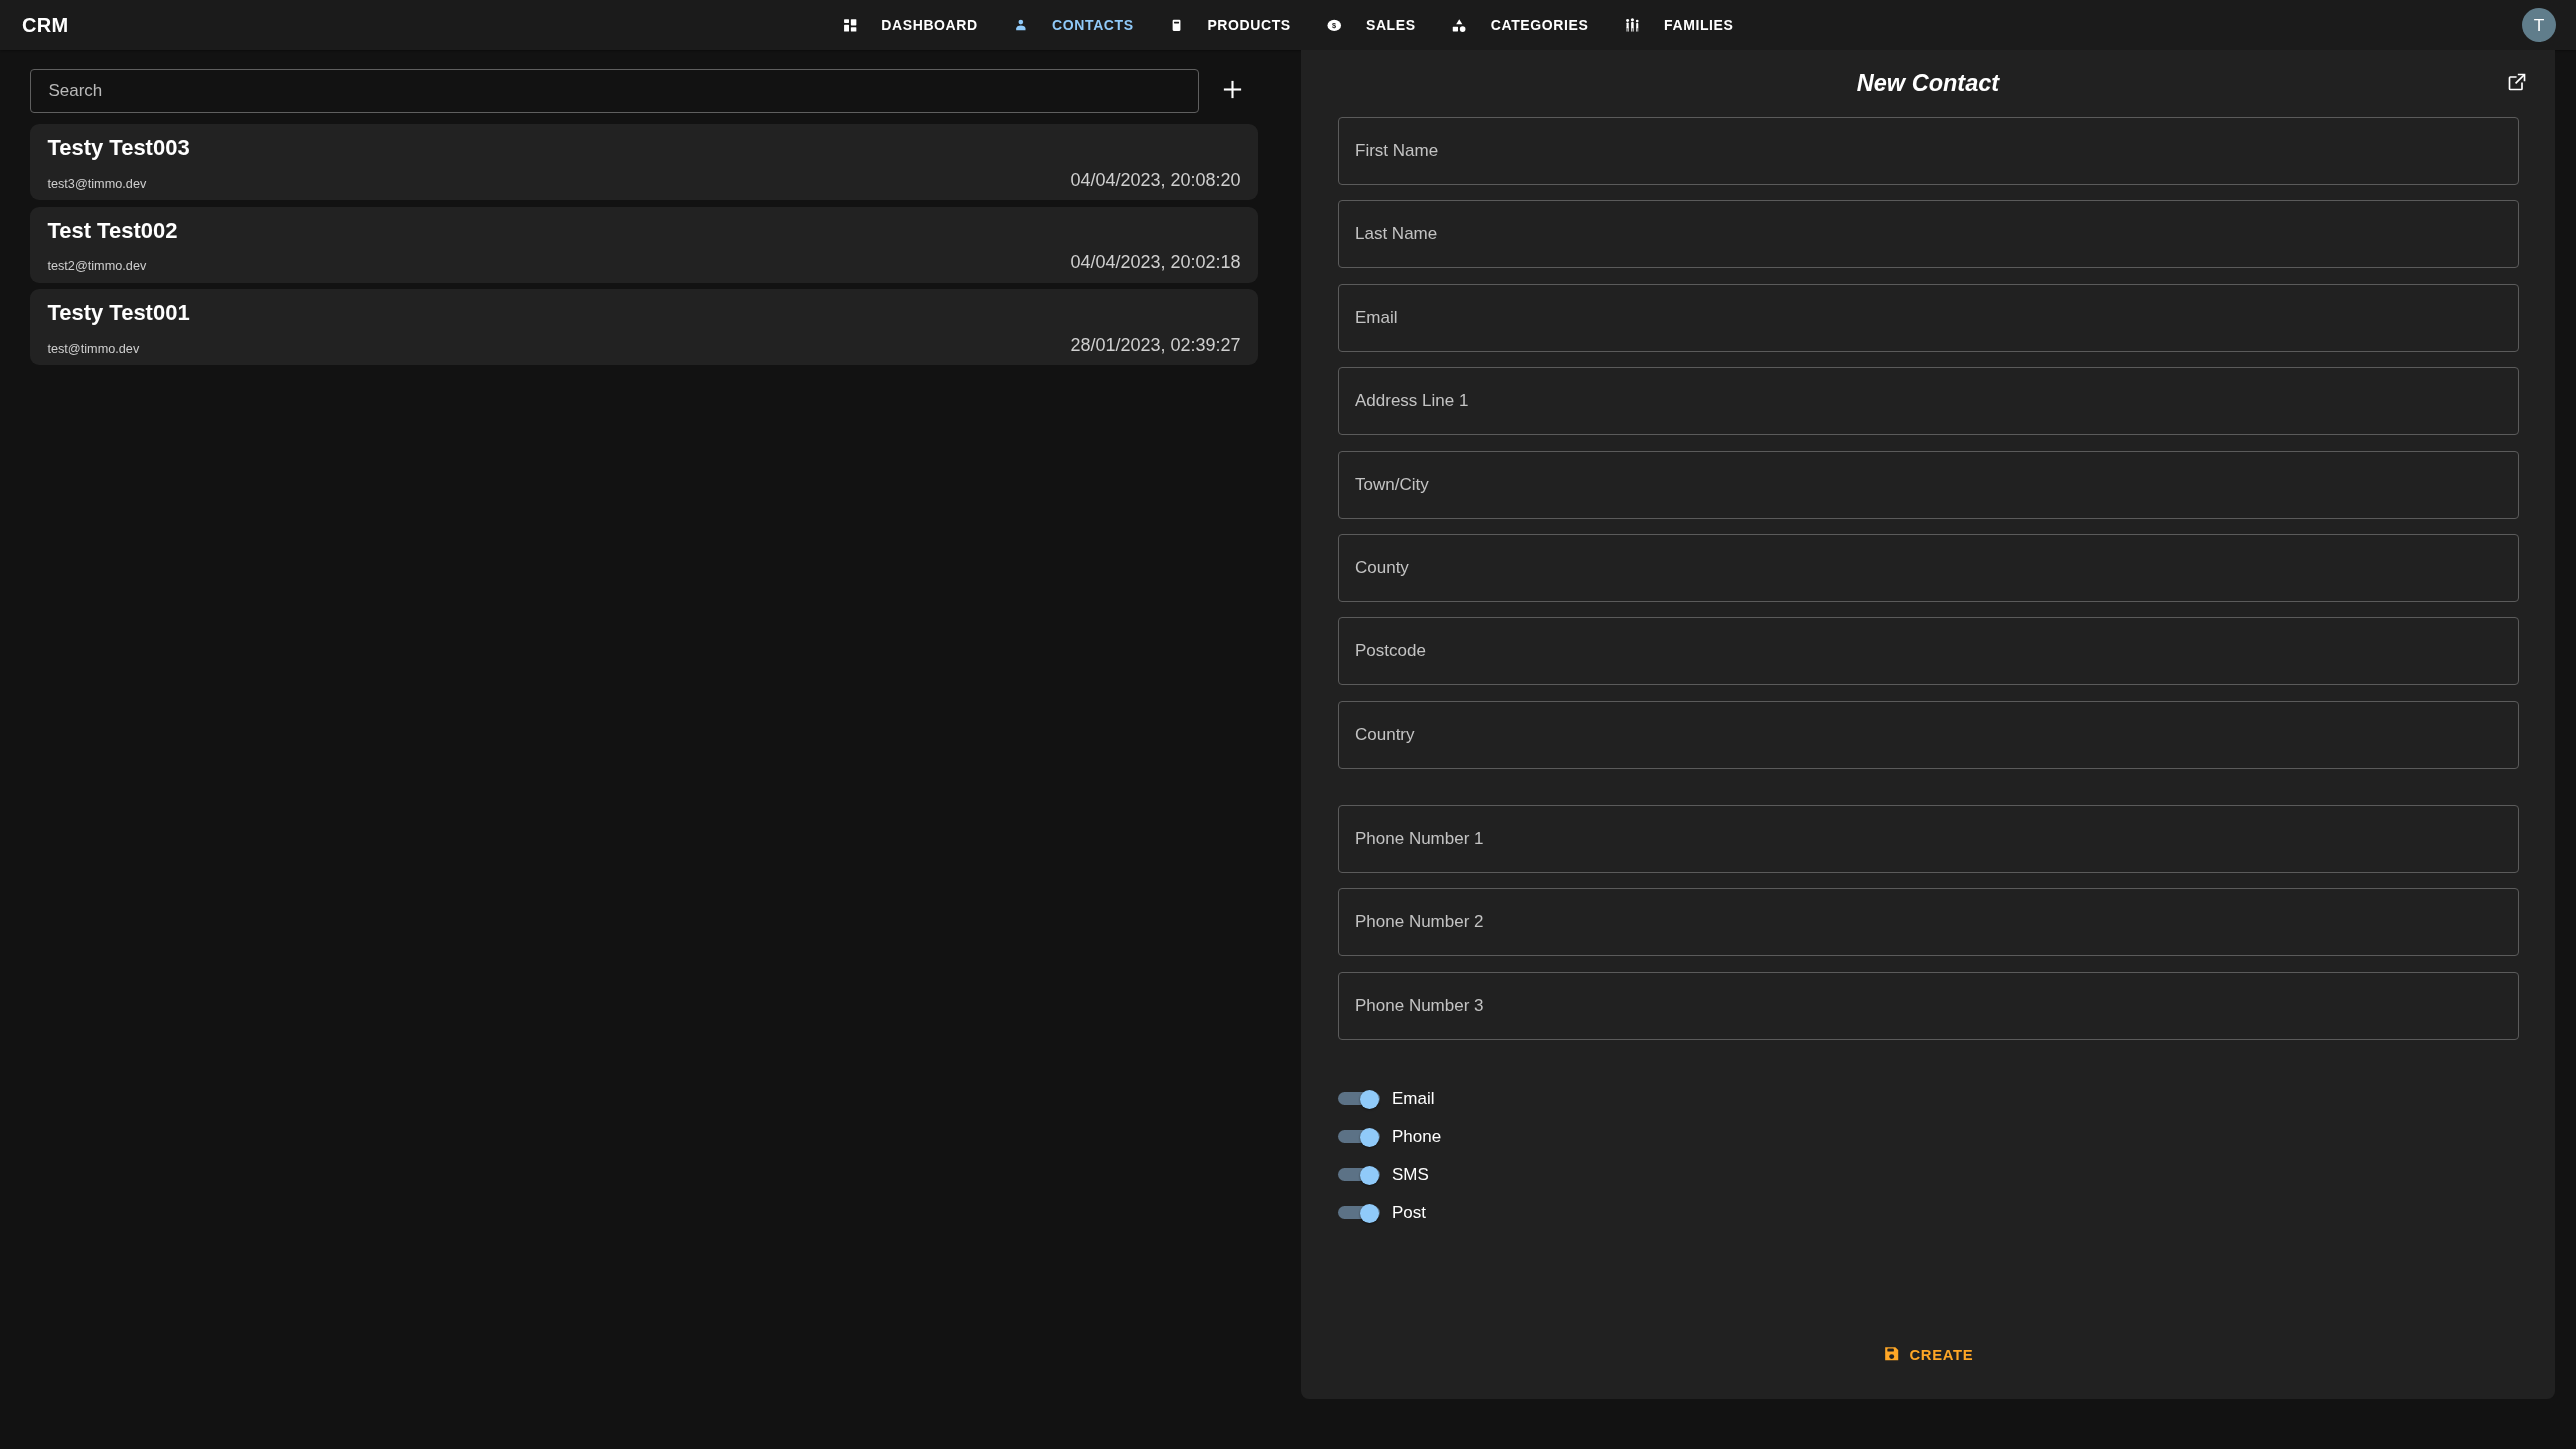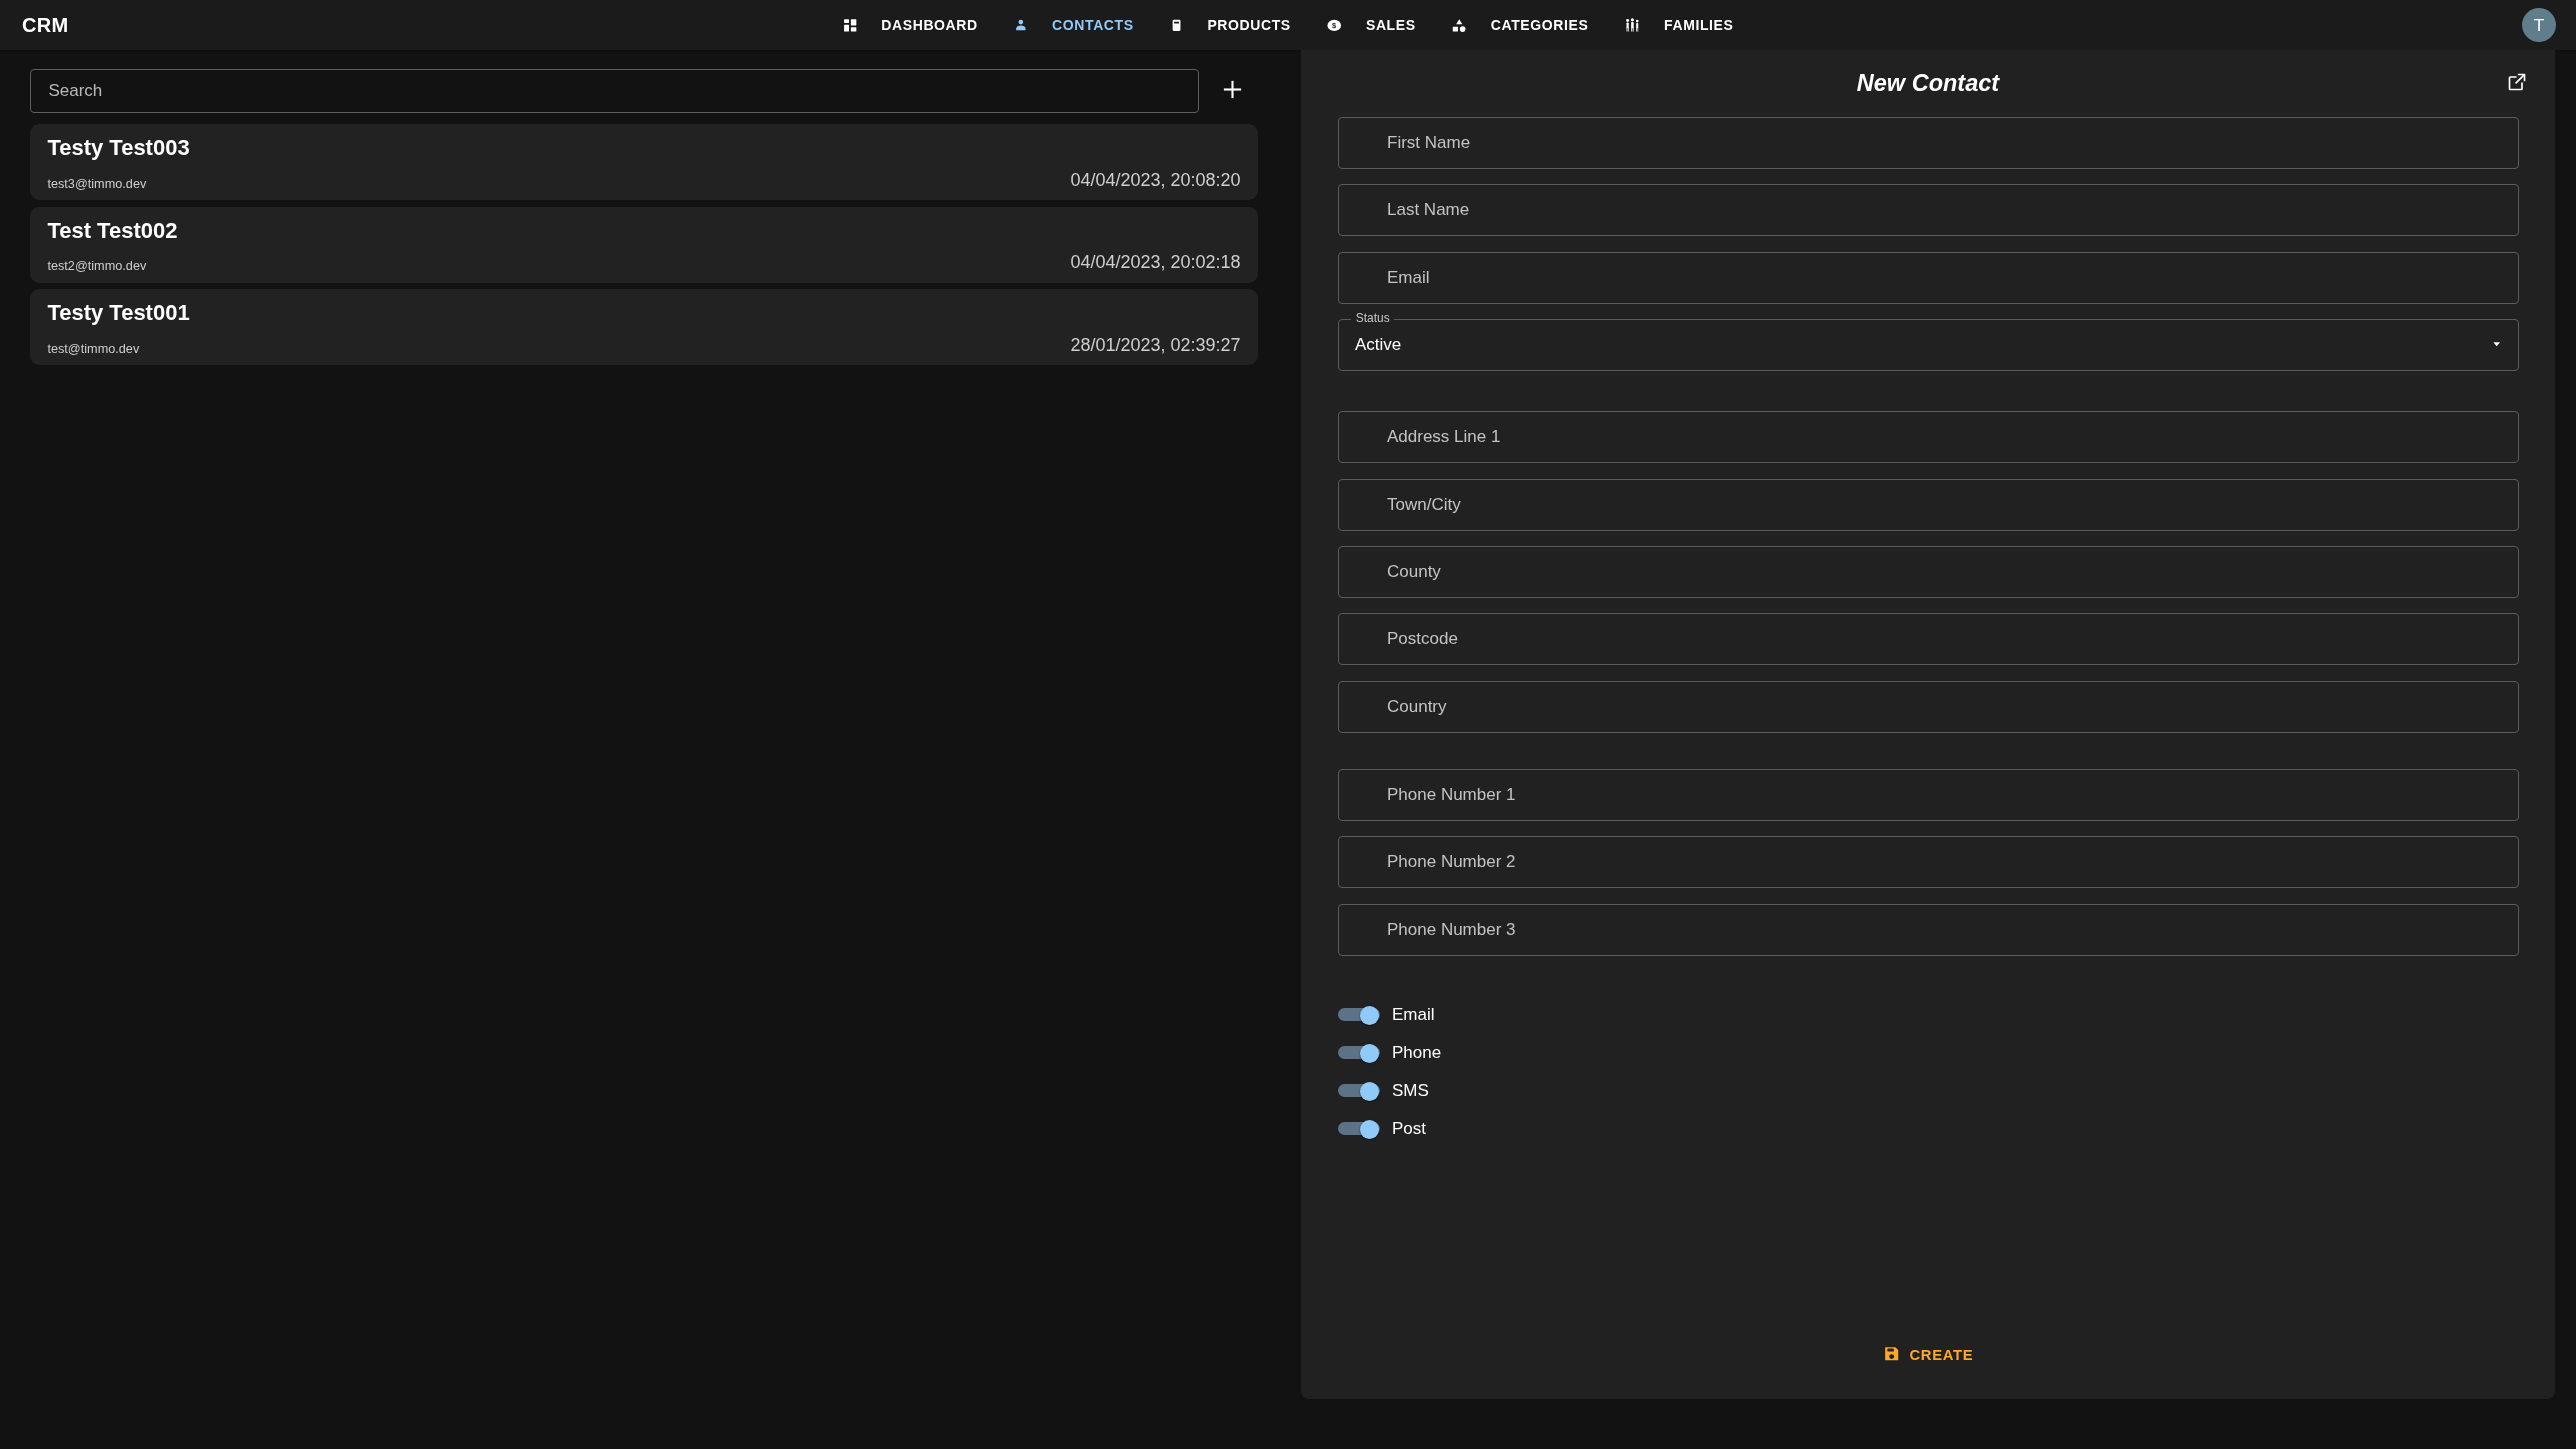--- a/index.html
+++ b/index.html
@@ -128,23 +128,23 @@
     display: flex; align-items: center; justify-content: center;
     cursor: pointer; color: #ffffff;
   }
 
   .form {
     position: absolute; left: 37px; top: 67px;
     width: 1181px;
   }
   .field {
     position: relative;
-    height: 52px; margin-bottom: 15.4px;
+    height: 68px; margin-bottom: 15.4px;
     border: 0.7px solid #5b5b5b; border-radius: 4px;
-    display: flex; align-items: center; padding-left: 32px;
+    display: flex; align-items: center;
   }
   .field input {
     width: 100%; height: 100%;
     background: transparent; border: 0; outline: none;
     padding: 0 16px; color: #ffffff; font-size: 17px;
     font-family: "Liberation Sans", sans-serif;
   }
   .field input::placeholder { color: #c3c3c3; opacity: 1; }
   .gap-lg { margin-bottom: 40px; }
   .gap-md { margin-bottom: 36px; }
@@ -363,29 +363,20 @@
     </div>
 
     <div class="field">
       <input type="text" placeholder="Last Name" style="">
     </div>
 
     <div class="field">
       <input type="text" placeholder="Email" style="">
     </div>
 
-    <div class="select-field">
-      <span class="notch-label">Status</span>
-      <span class="select-value">Active</span>
-      <span class="select-arrow">
-        <svg width="13.4" height="13.4" viewBox="0 0 24 24" fill="#fff">
-            <path d="M6 9l6 7 6-7z"></path>
-          </svg>
-      </span>
-    </div>
 
     <div class="field">
       <input type="text" placeholder="Address Line 1" style="">
     </div>
 
     <div class="field">
       <input type="text" placeholder="Town/City" style="">
     </div>
 
     <div class="field">

